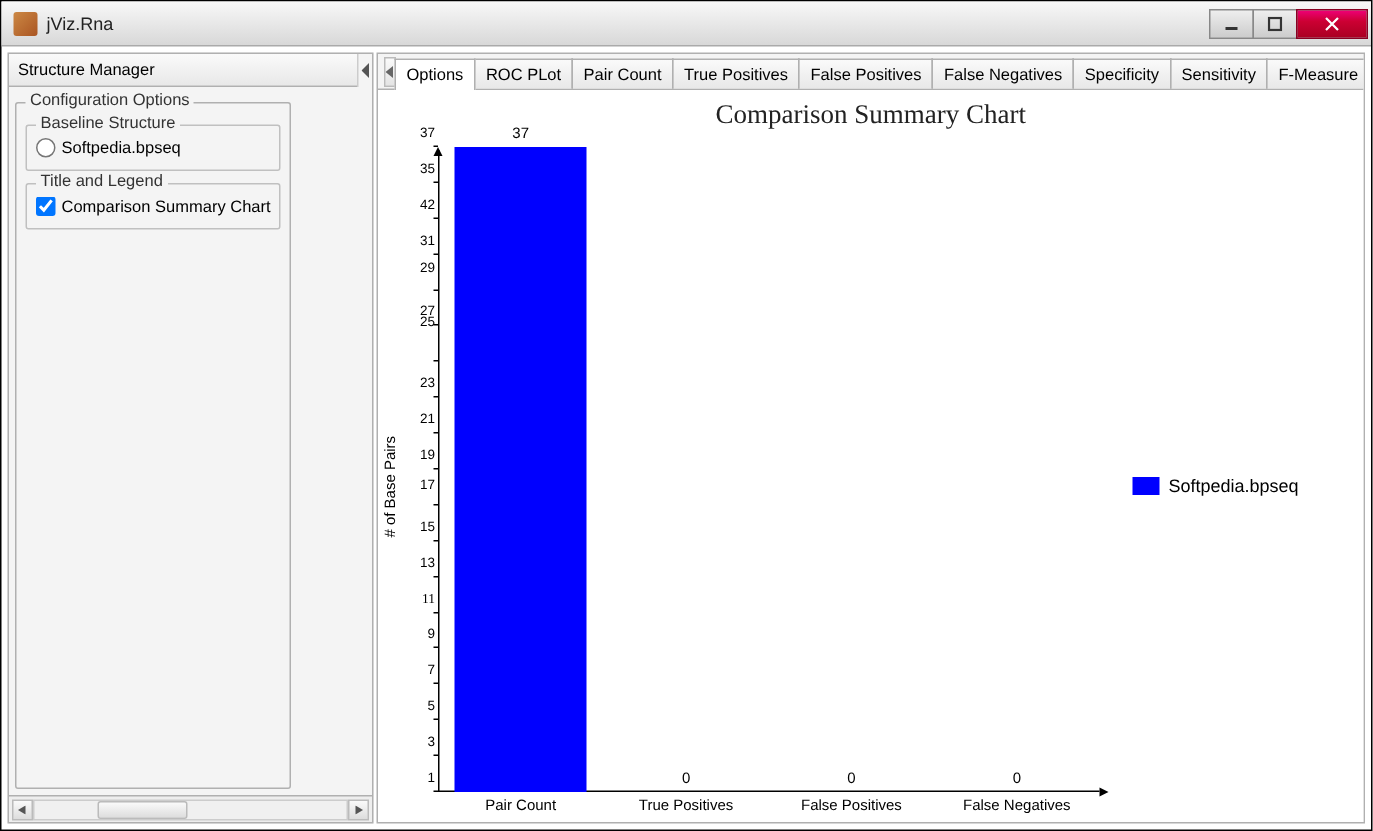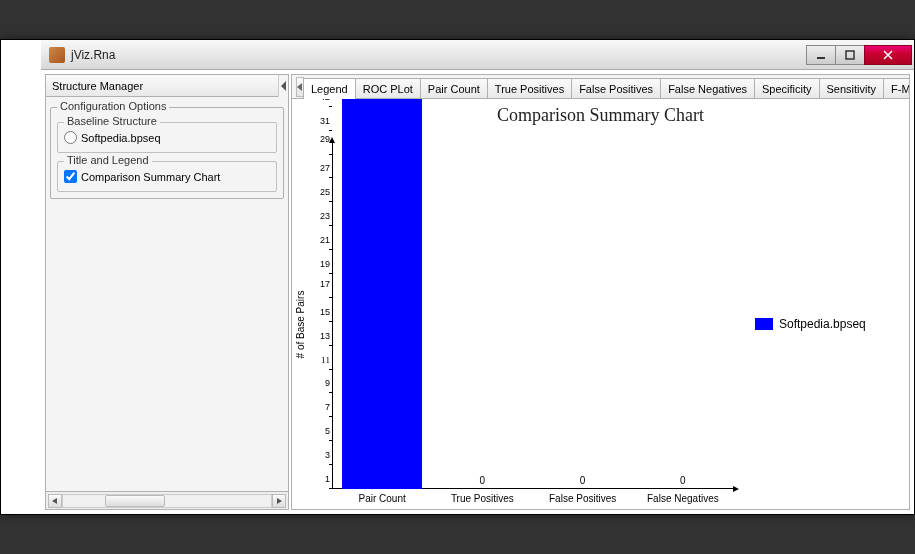--- a/index.html
+++ b/index.html
@@ -1,32 +1,32 @@
 <!DOCTYPE html>
 <html><head>
 <meta charset="utf-8">
 <style>
 * { box-sizing: border-box; margin: 0; padding: 0; font-family: "Segoe UI", Tahoma, sans-serif; font-size: 11px; }
 body { background: #333; display: flex; align-items: center; justify-content: center; height: 100vh; }
-.window { width: 915px; height: 476px; background: #fff; border: 1px solid #000; box-shadow: 0 0 10px rgba(0,0,0,0.5); display: flex; flex-direction: column; padding-left: 40px; }
+.window { width: 915px; height: 554px; background: #fff; border: 1px solid #000; box-shadow: 0 0 10px rgba(0,0,0,0.5); display: flex; flex-direction: column; }
 .titlebar { height: 30px; background: linear-gradient(180deg,#f8f8f8 0%,#e8e8e8 50%,#d8d8d8 100%); border-bottom: 1px solid #aaa; display: flex; align-items: center; padding: 0 2px 0 8px; }
 .titlebar .icon { width: 16px; height: 16px; background: linear-gradient(135deg,#c84 0%,#a52 100%); border-radius: 2px; margin-right: 6px; }
 .titlebar .title { flex: 1; font-size: 12px; color: #222; }
 .winbtns { display: flex; gap: 0; }
 .winbtn { width: 30px; height: 20px; border: 1px solid #888; background: linear-gradient(180deg,#eee,#ccc); display: flex; align-items: center; justify-content: center; margin-left: -1px; }
 .winbtn.close { width: 48px; background: linear-gradient(180deg,#e07,#c03 40%,#a02); border-color: #802; color: #fff; }
 .winbtn svg { width: 10px; height: 10px; }
 .menubar { height: 20px; background: #f4f4f4; border-bottom: 1px solid #ccc; display: flex; align-items: center; padding: 0 4px; gap: 2px; }
 .menuitem { padding: 2px 6px; cursor: default; }
 .client { flex: 1; display: flex; padding: 4px; gap: 2px; overflow: hidden; }
 .leftpanel { width: 244px; display: flex; flex-direction: column; border: 1px solid #b0b0b0; background: #f4f4f4; }
 .sm-header { height: 22px; border-bottom: 1px solid #b0b0b0; background: linear-gradient(180deg,#fafafa,#e8e8e8); display: flex; align-items: center; padding: 0 6px; font-size: 11px; }
 .sm-toggle { width: 10px; display: flex; align-items: center; justify-content: center; border-left: 1px solid #ccc; cursor: pointer; }
 .sm-toggle svg { width: 6px; height: 10px; fill: #555; }
-.sm-body { flex: 1; padding: 4px; display: flex; flex-direction: column; gap: 4px; overflow: hidden; }
+.sm-body { flex: 1; padding: 4px; display: flex; flex-direction: row; gap: 4px; overflow: hidden; }
 .group { border: 1px solid #b0b0b0; border-radius: 2px; padding: 6px 6px 6px 6px; position: relative; margin-top: 6px; }
 .group-title { position: absolute; top: -8px; left: 6px; background: #f4f4f4; padding: 0 3px; font-size: 11px; color: #333; }
 .subgroup { border: 1px solid #c0c0c0; border-radius: 2px; padding: 6px; position: relative; margin-top: 8px; }
 .subgroup-title { position: absolute; top: -8px; left: 6px; background: #f4f4f4; padding: 0 3px; font-size: 11px; color: #333; }
 .row { display: flex; align-items: center; gap: 4px; padding: 2px 0; }
 .row input[type=radio], .row input[type=checkbox] { margin: 0; }
 .sm-scroll { height: 18px; border-top: 1px solid #b0b0b0; background: #eee; display: flex; align-items: center; padding: 0 2px; }
 .sm-scroll .track { flex: 1; height: 14px; background: #f0f0f0; border: 1px solid #ccc; position: relative; }
 .sm-scroll .thumb { position: absolute; left: 20%; top: 0; bottom: 0; width: 60px; background: linear-gradient(180deg,#fafafa,#ddd); border: 1px solid #bbb; border-radius: 2px; }
 .sm-scroll .arr { width: 14px; height: 14px; background: linear-gradient(180deg,#fafafa,#ddd); border: 1px solid #bbb; display: flex; align-items: center; justify-content: center; }
@@ -130,21 +130,21 @@
       </div>
     </div>
 
     <div class="rightpanel">
       <div class="tabstrip">
         <div class="sc">
             <svg width="6" height="8" viewBox="0 0 6 8">
               <path d="M5 0 L0 4 L5 8 Z" fill="#666"></path>
             </svg>
           </div>
-        <div class="tab selected">Legend</div>
+        <div class="tab selected">Options</div>
         <div class="tab">ROC PLot</div>
         <div class="tab">Pair Count</div>
         <div class="tab">True Positives</div>
         <div class="tab">False Positives</div>
         <div class="tab">False Negatives</div>
         <div class="tab">Specificity</div>
         <div class="tab">Sensitivity</div>
         <div class="tab">F-Measure</div>
         <div style="flex:1"></div>
 
@@ -161,21 +161,21 @@
               <div class="tick" style="bottom: 67.7778px;">5</div>
               <div class="tick" style="bottom: 91.6667px;">7</div>
               <div class="tick" style="bottom: 115.556px;">9</div>
               <div class="tick" style="bottom: 139.444px; font-family: Liberation Serif, serif;">11</div>
               <div class="tick" style="bottom: 163.333px;">13</div>
               <div class="tick" style="bottom: 187.222px;">15</div>
               <div class="tick" style="bottom: 215px; text-align: right;">17</div>
               <div class="tick" style="bottom: 235px;">19</div>
               <div class="tick" style="bottom: 258.889px;">21</div>
               <div class="tick" style="bottom: 282.778px; margin-top: 21px;">23</div>
-              <div class="tick" style="bottom: 307px;">25</div>
+              <div class="tick" style="bottom: 324px;">25</div>
               <div class="tick" style="bottom: 330.556px;">27</div>
               <div class="tick" style="bottom: 360px;">29</div>
               <div class="tick" style="bottom: 378.333px;">31</div>
               <div class="tick" style="bottom: 402.222px;">42</div>
               <div class="tick" style="bottom: 426.111px;">35</div>
               <div class="tick" style="bottom: 450px;">37</div>
             </div>
           <div class="plot" id="plot">
             <div class="axis-line-y"></div>
             <div class="arrow-y"></div>

